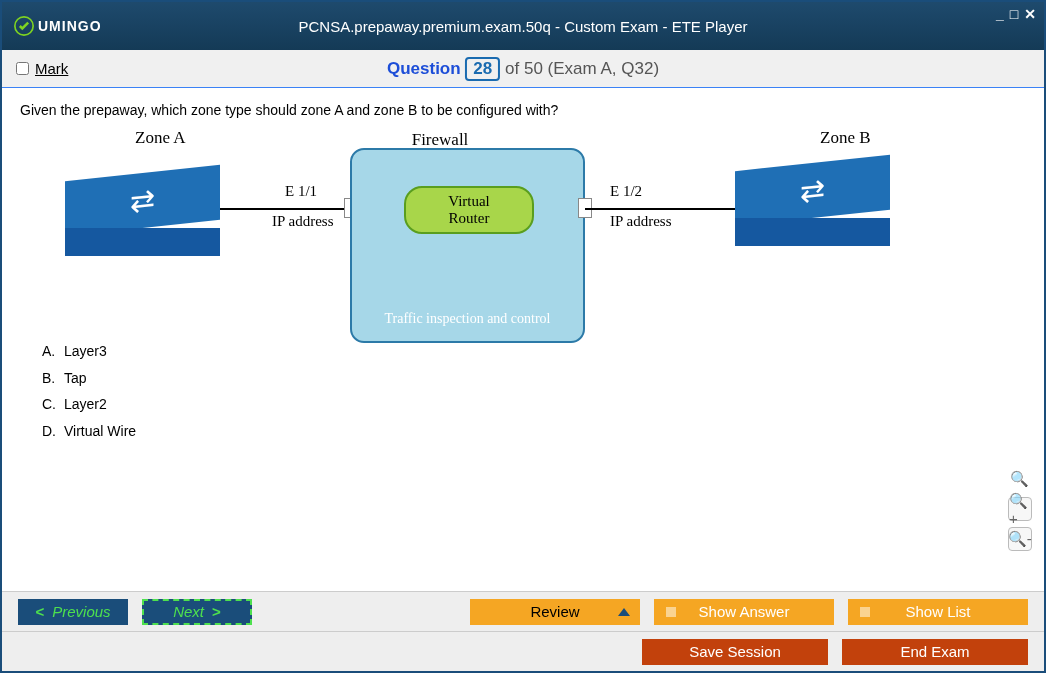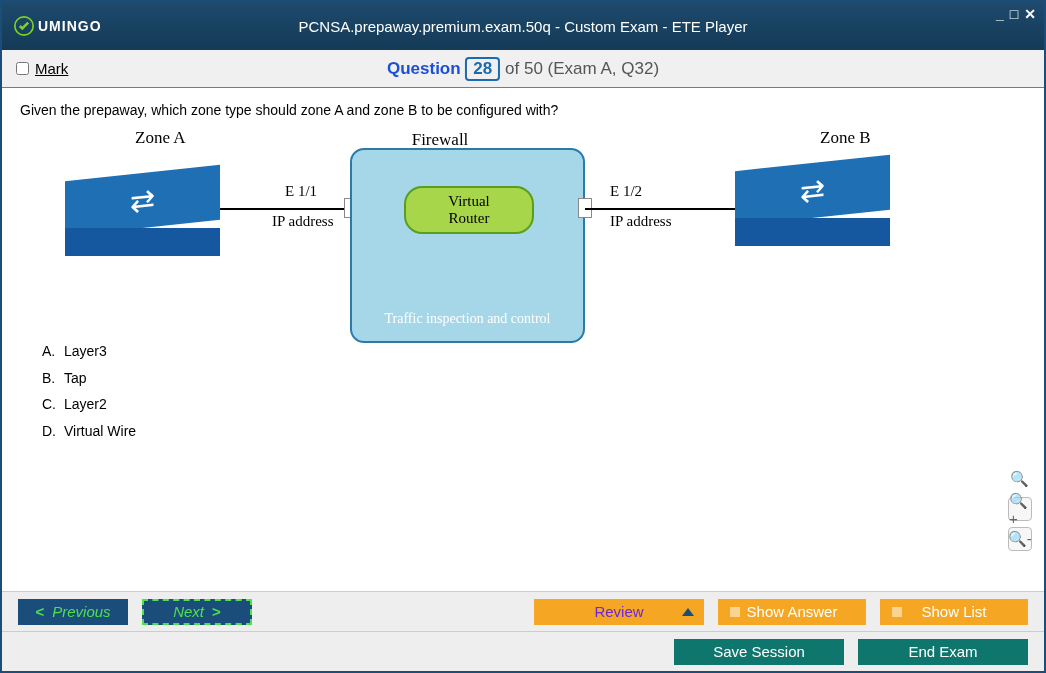--- a/index.html
+++ b/index.html
@@ -35,25 +35,25 @@
 .answers { margin-left: 22px; line-height: 1.9; font-size: 14px; }
 .answers div span:first-child { display: inline-block; width: 22px; }
 .zoom-controls { position: absolute; right: 12px; bottom: 12px; display: flex; flex-direction: column; gap: 6px; align-items: center; }
 .zoom-btn { width: 24px; height: 24px; border: 1px solid #bbb; border-radius: 4px; display: flex; align-items: center; justify-content: center; background: #f7f7f7; cursor: pointer; color:#666; font-size:15px;}
 .footer { position: absolute; bottom: 0; left: 0; right: 0; }
 .footer-row { height: 40px; background: #eee; border-top: 1px solid #ccc; display: flex; align-items: center; padding: 0 16px; gap: 14px; }
 .btn { height: 26px; display: flex; align-items: center; justify-content: center; font-size: 15px; cursor: pointer; }
 .nav-btn { width: 110px; background: #1a4d7a; color: #4ee04e; border: 2px dashed transparent; font-style: italic; gap:8px;}
 .nav-btn.focused { border: 2px dashed #4ee04e; }
 .nav-arrow { font-style: normal; font-weight: bold; }
-.review-btn { width: 170px; background: #f5a623; color: #6d28d9; margin-left: auto; position:relative; }
+.review-btn { width: 170px; background: #f5a623; color: #000000; margin-left: auto; position:relative; }
 .review-arrow { position:absolute; right:10px; width:0; height:0; border-left:6px solid transparent; border-right:6px solid transparent; border-bottom:8px solid #1a4d7a;}
-.orange-btn { width: 148px; background: #f5a623; color: #fff; position:relative;}
+.orange-btn { width: 180px; background: #f5a623; color: #fff; position:relative;}
 .orange-btn .sq { position:absolute; left:12px; width:10px; height:10px; background:#fff; opacity:0.5;}
-.dark-btn { width: 170px; background: #0f766e; color: #fff; }
+.dark-btn { width: 186px; background: #c2410c; color: #fff; }
 .footer-row2 { justify-content: flex-end; }
 </style>
 </head>
 <body>
 
 <div class="titlebar">
   <div class="logo">
     <svg class="logo-check" viewBox="0 0 24 24">
         <circle cx="12" cy="12" r="11" fill="none" stroke="#7ed321" stroke-width="2"></circle>
         <path d="M7 12l3 3 7-7" fill="none" stroke="#7ed321" stroke-width="3"></path>

